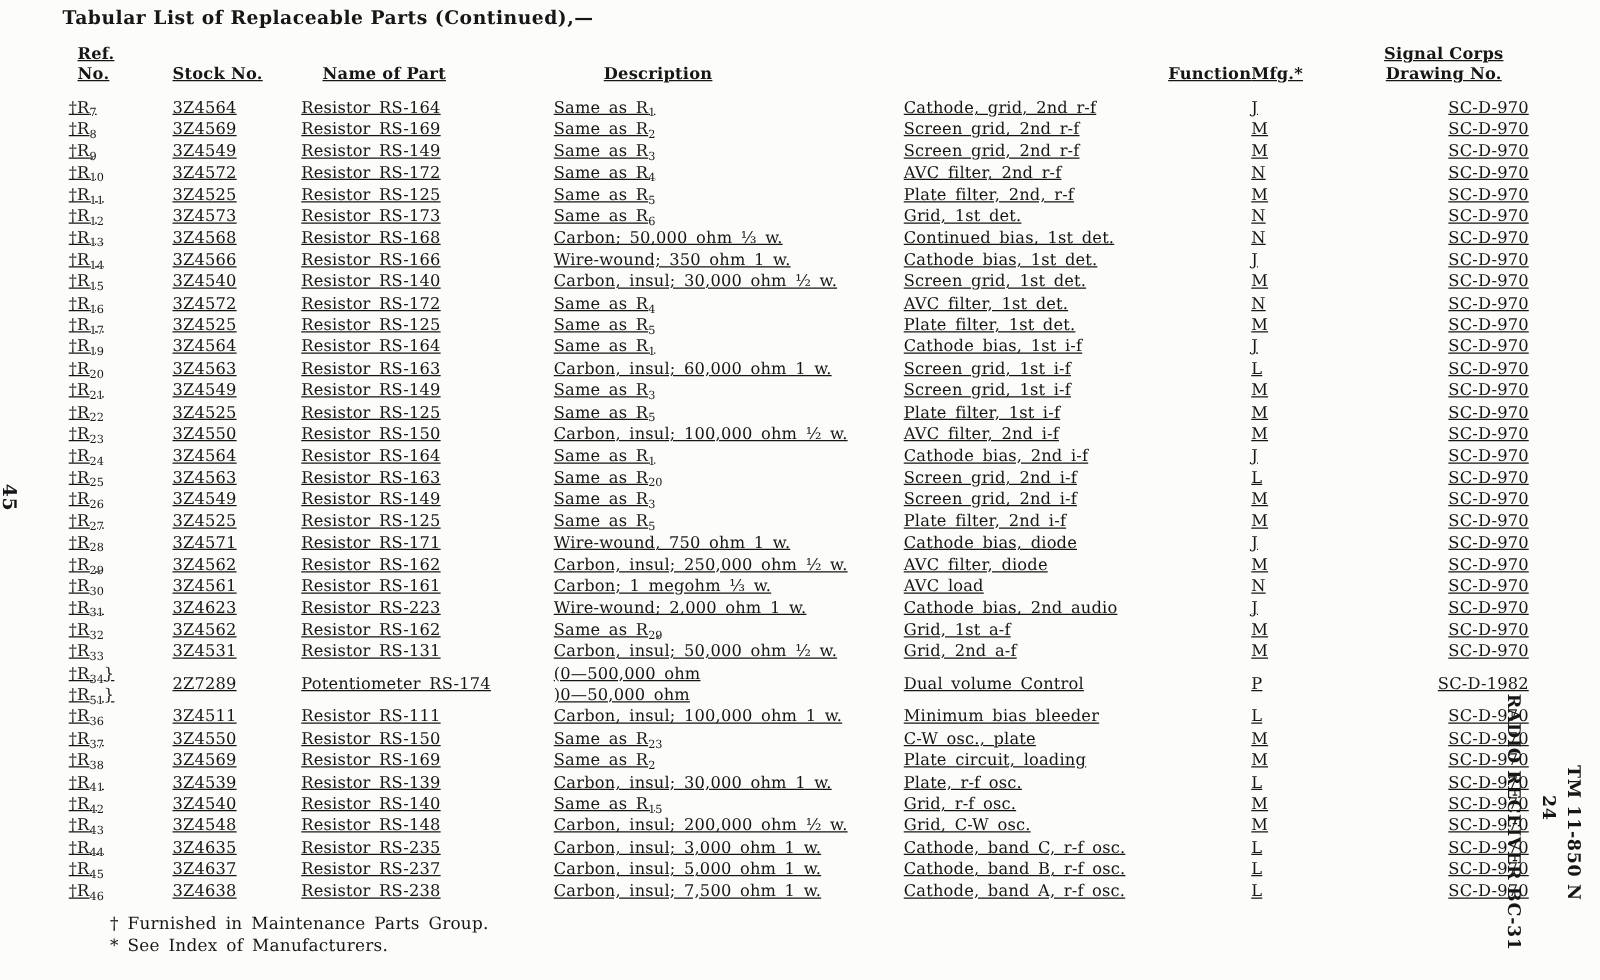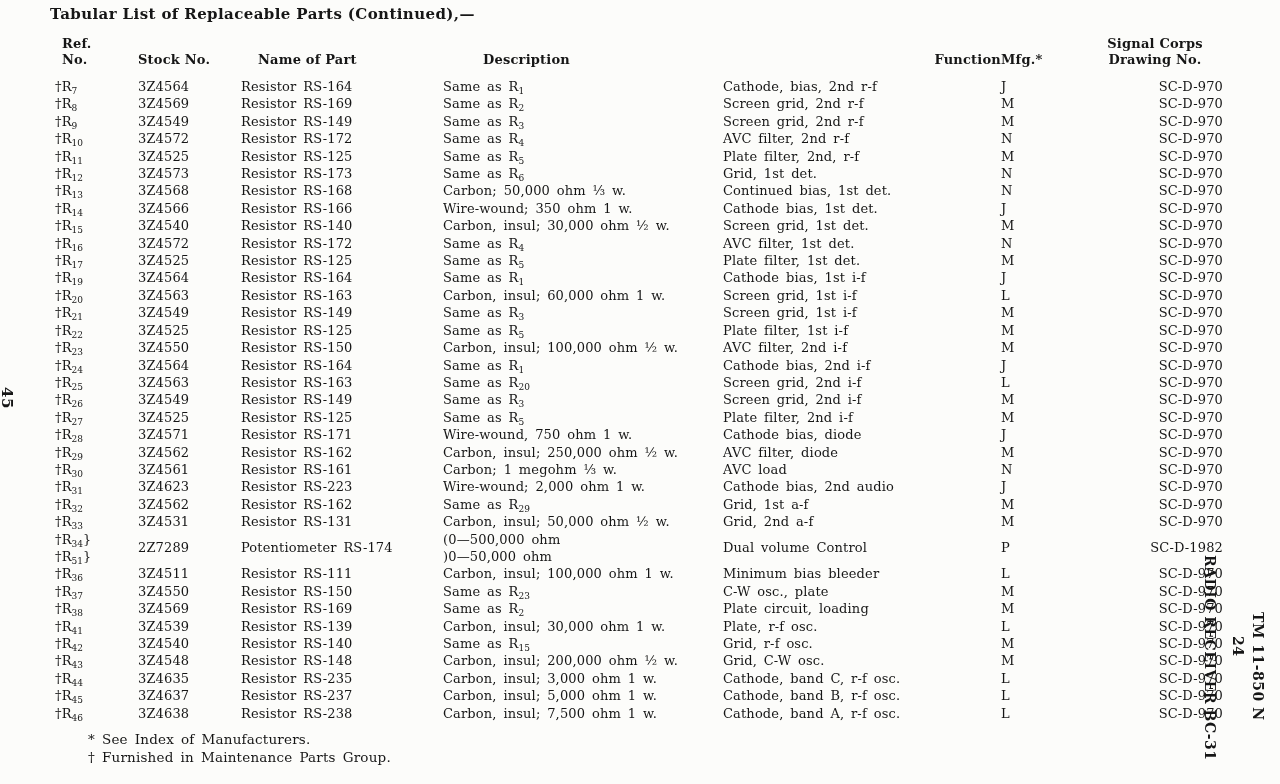--- a/index.html
+++ b/index.html
@@ -13,20 +13,21 @@
   }
   .content { position:absolute; left:50px; top:5px; width:1180px; }
   .title { font-size:15px; font-weight:bold; letter-spacing:.4px; }
 
   table.parts {
     border-collapse:collapse;
     table-layout:fixed;
     width:1173px;
     margin-top:13px;
     font-size:13px;
+    text-decoration:underline;
   }
   col.c-ref   { width:88px; }
   col.c-stock { width:103px; }
   col.c-name  { width:202px; }
   col.c-desc  { width:280px; }
   col.c-func  { width:278px; }
   col.c-mfg   { width:100px; }
   col.c-dwg   { width:122px; }
 
   th {
@@ -112,21 +113,21 @@
           <span style="display:block">Drawing No.</span>
         </th>
       </tr>
     </thead>
     <tbody id="tbody">
         <tr>
           <td>†R<sub>7</sub></td>
           <td>3Z4564</td>
           <td>Resistor RS-164</td>
           <td>Same as R<sub>1</sub></td>
-          <td>Cathode, bias, 2nd r-f</td>
+          <td>Cathode, grid, 2nd r-f</td>
           <td>J</td>
           <td>SC-D-970</td>
         </tr>
         <tr>
           <td>†R<sub>8</sub></td>
           <td>3Z4569</td>
           <td>Resistor RS-169</td>
           <td>Same as R<sub>2</sub></td>
           <td>Screen grid, 2nd r-f</td>
           <td>M</td>
@@ -435,17 +436,17 @@
           <td>Resistor RS-238</td>
           <td>Carbon, insul; 7,500 ohm 1 w.</td>
           <td>Cathode, band A, r-f osc.</td>
           <td>L</td>
           <td>SC-D-970</td>
         </tr>
       </tbody>
   </table>
 
   <div class="footnotes">
+    <div>† Furnished in Maintenance Parts Group.</div>
     <div>* See Index of Manufacturers.</div>
-    <div>† Furnished in Maintenance Parts Group.</div>
   </div>
 
 </div>
 
 </body></html>

